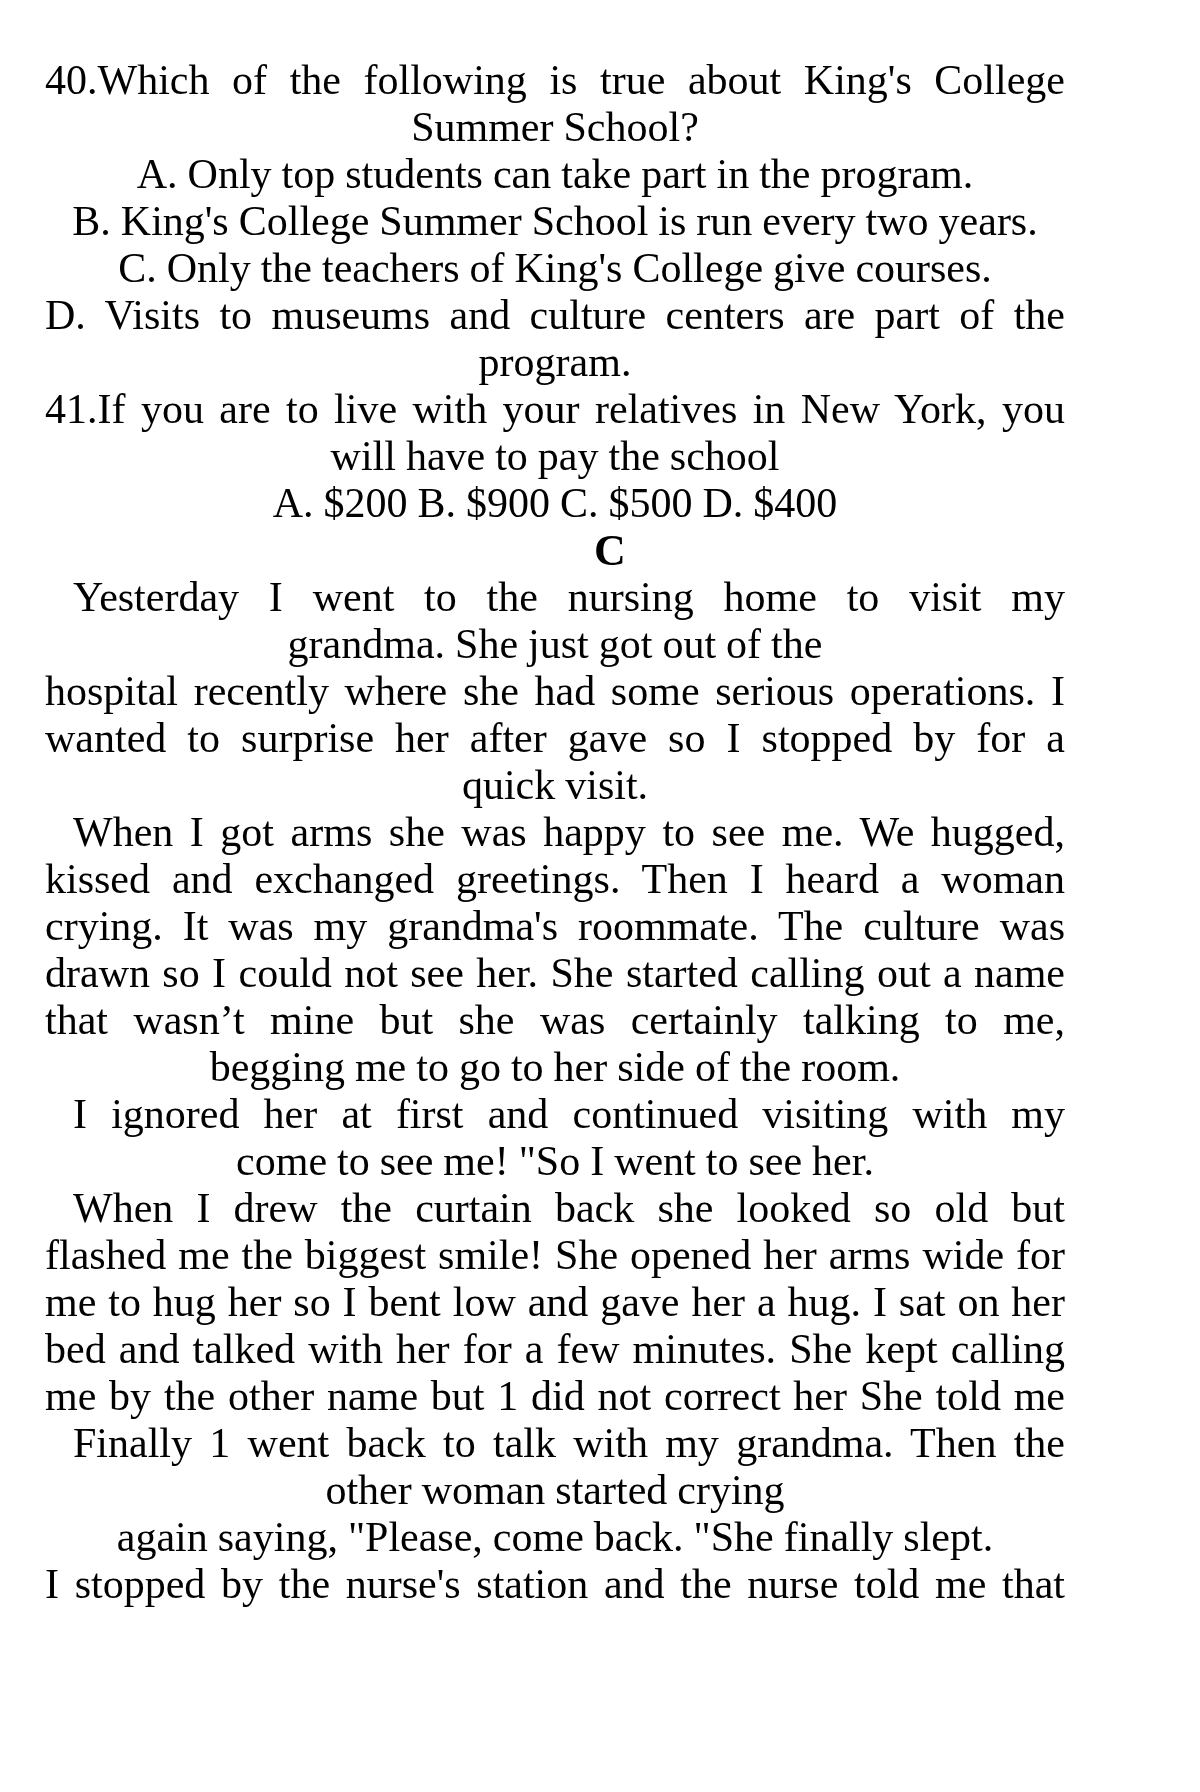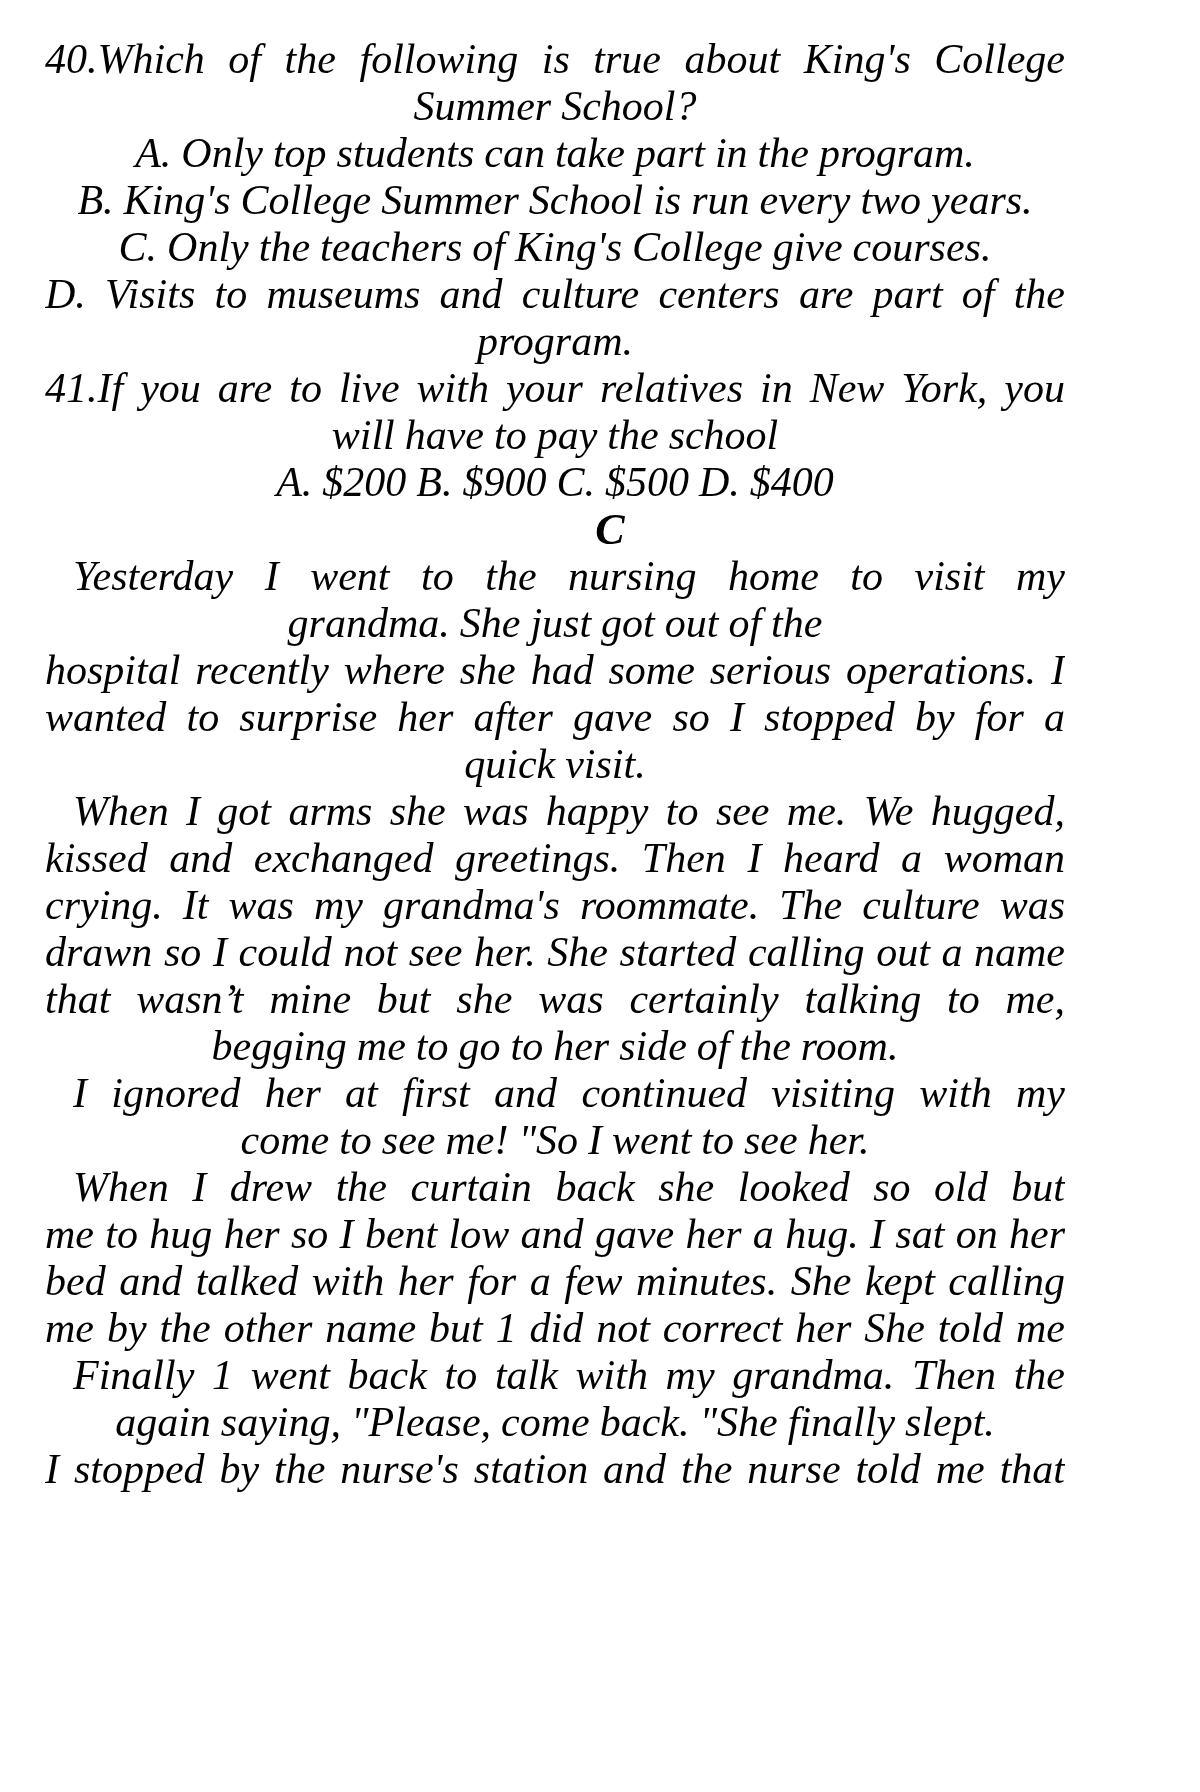--- a/index.html
+++ b/index.html
@@ -9,23 +9,22 @@
   body {
     width: 1200px;
     height: 1792px;
     background: #ffffff;
     color: #000000;
     font-family: "Liberation Serif", "DejaVu Serif", serif;
     overflow: hidden;
   }
   .page {
     box-sizing: content-box;
-    padding: 36px 0 0 45px;
+    padding: 57px 0 0 45px;
     width: 1020px;
-    font-style: italic;
   }
   .line {
     font-size: 42px;
     line-height: 47px;
     height: 47px;
     overflow: hidden;
     word-spacing: -0.5px;
     text-align: center;
   }
   .line.justify {
@@ -73,21 +72,23 @@
   <div class="line justify">kissed and exchanged greetings. Then I heard a woman</div>
   <div class="line justify">crying. It was my grandma's roommate. The culture was</div>
   <div class="line justify">drawn so I could not see her. She started calling out a name</div>
   <div class="line justify">that wasn’t mine but she was certainly talking to me,</div>
   <div class="line">begging me to go to her side of the room.</div>
 
   <div class="line justify indent">I ignored her at first and continued visiting with my</div>
   <div class="line">come to see me! "So I went to see her.</div>
 
   <div class="line justify indent">When I drew the curtain back she looked so old but</div>
+  <div class="line justify">flashed me the biggest smile! She opened her arms wide for</div>
   <div class="line justify">me to hug her so I bent low and gave her a hug. I sat on her</div>
   <div class="line justify">bed and talked with her for a few minutes. She kept calling</div>
   <div class="line justify">me by the other name but 1 did not correct her She told me</div>
 
   <div class="line justify indent">Finally 1 went back to talk with my grandma. Then the</div>
+  <div class="line">other woman started crying</div>
   <div class="line">again saying, "Please, come back. "She finally slept.</div>
   <div class="line justify">I stopped by the nurse's station and the nurse told me that</div>
 
 </div>
 
 </body></html>

